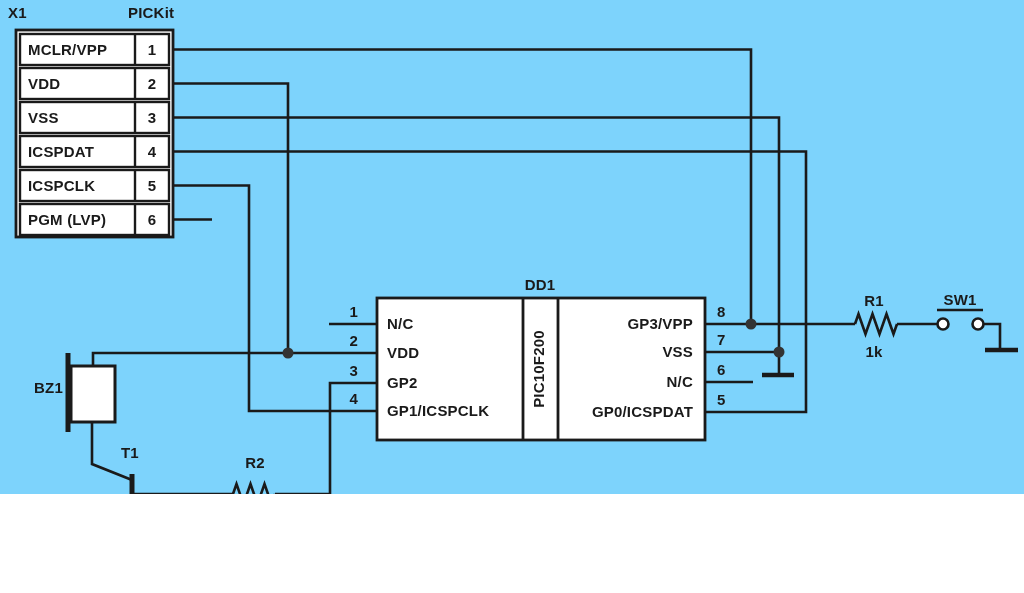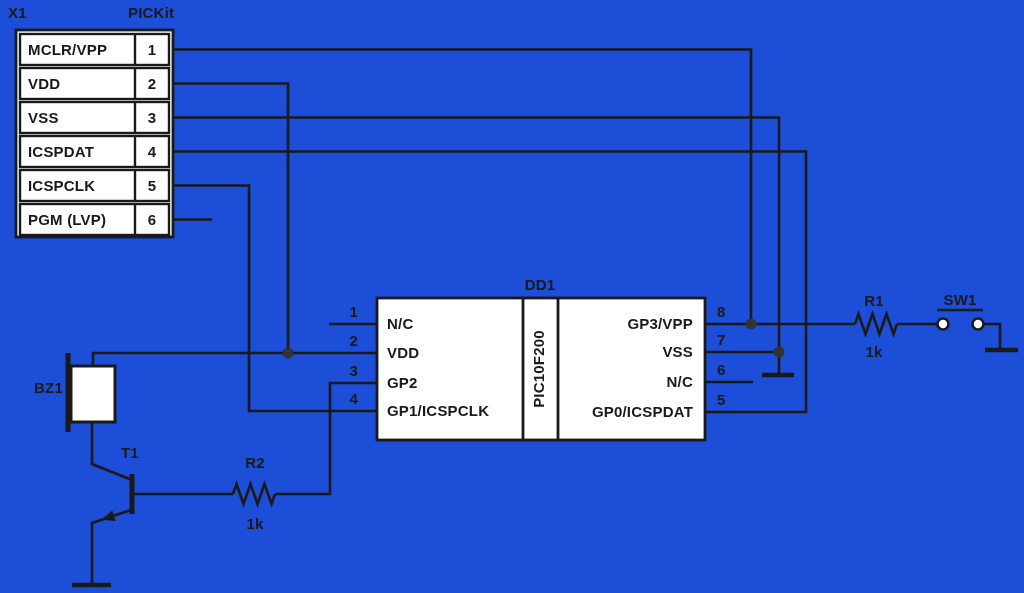--- a/index.html
+++ b/index.html
@@ -1,16 +1,16 @@
 <!DOCTYPE html>
 <html><head>
 <meta charset="utf-8">
 <style>
   html,body{margin:0;padding:0;background:#ffffff;}
-  #stage{position:relative;width:1024px;height:593px;background:#1d4ed8;overflow:hidden;}
+  #stage{position:relative;width:1024px;height:494px;background:#7dd3fc;overflow:hidden;}
   svg{display:block;}
   .wire{fill:none;stroke:#1a1a1a;stroke-width:2.6;}
   .box{fill:#ffffff;stroke:#1a1a1a;stroke-width:2.8;}
   .rowbox{fill:#ffffff;stroke:#1a1a1a;stroke-width:2.4;}
   .thickbar{fill:none;stroke:#1a1a1a;stroke-width:5;}
   .gndbar{fill:none;stroke:#1a1a1a;stroke-width:4.5;}
   .dot{fill:#333333;stroke:none;}
   .contact{fill:#ffffff;stroke:#1a1a1a;stroke-width:2.6;}
   .arrow{fill:#1a1a1a;stroke:none;}
   text{font-family:"Liberation Sans", sans-serif;font-weight:bold;font-size:15px;fill:#1a1a1a;letter-spacing:0.2px;}

